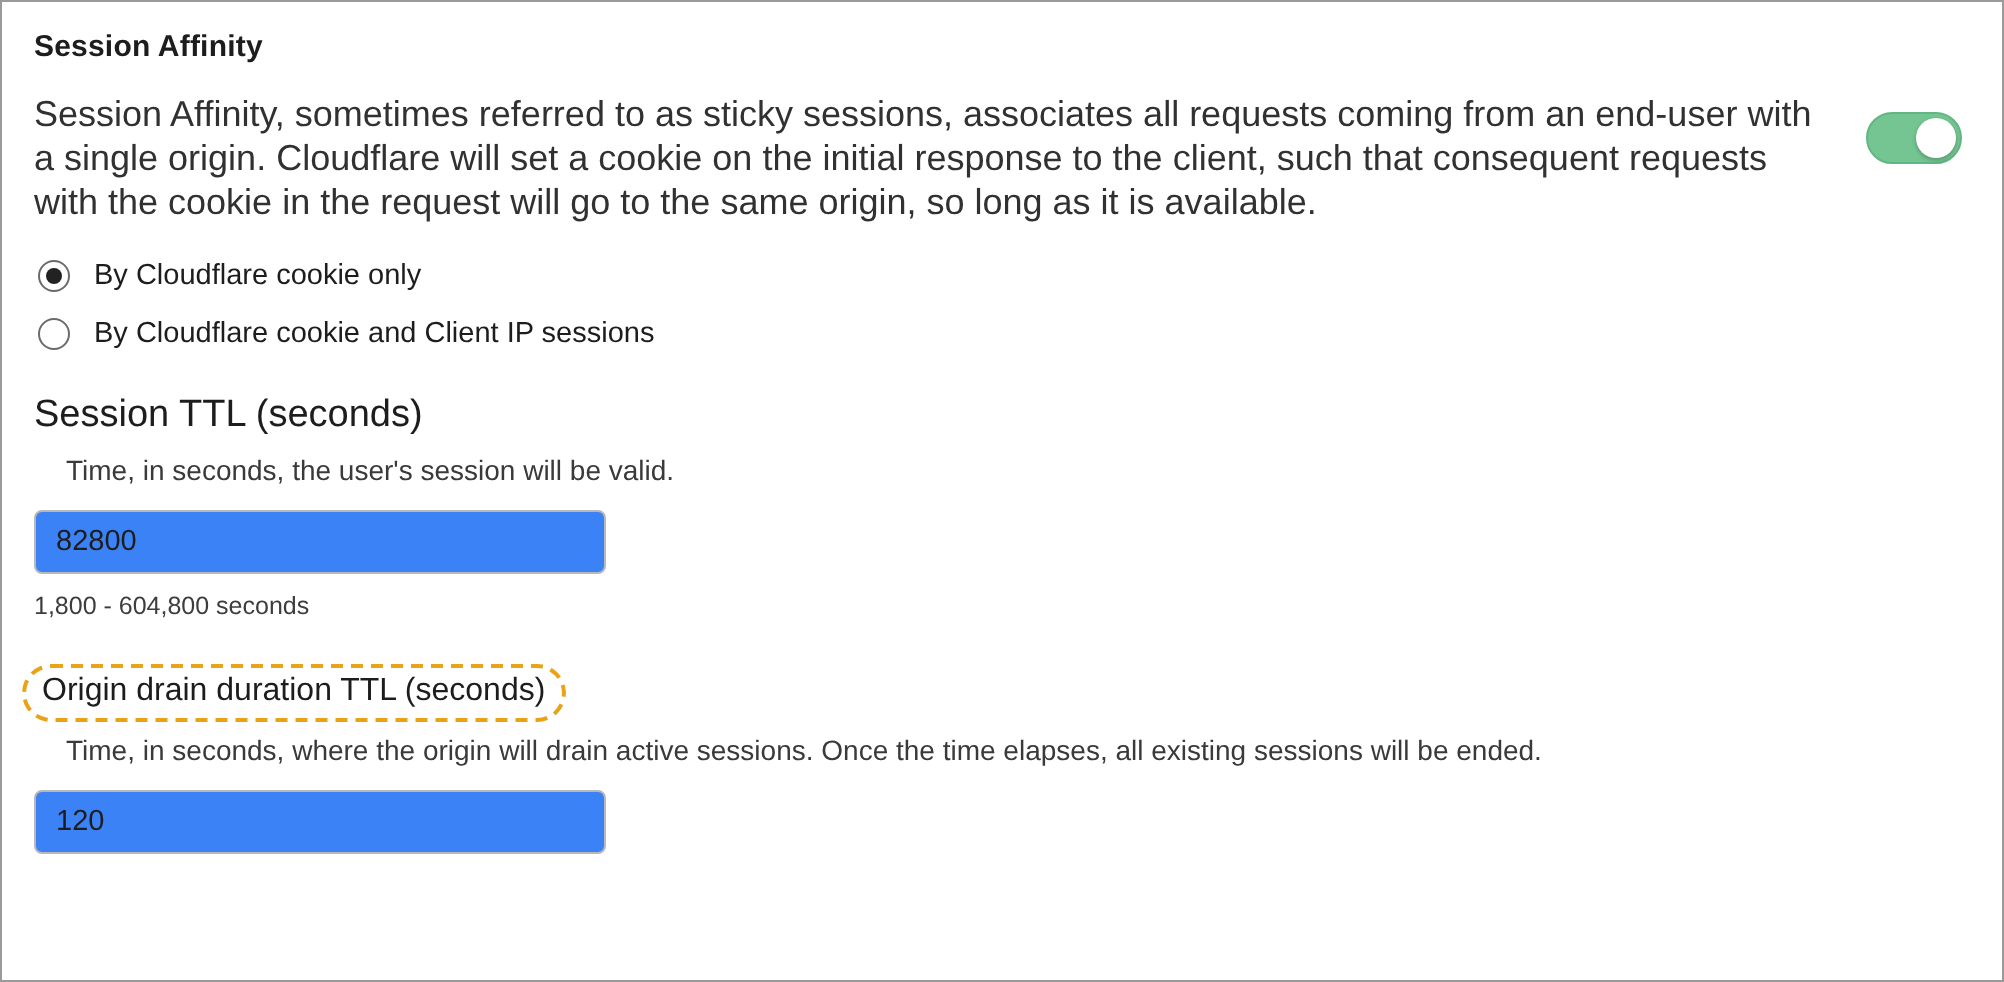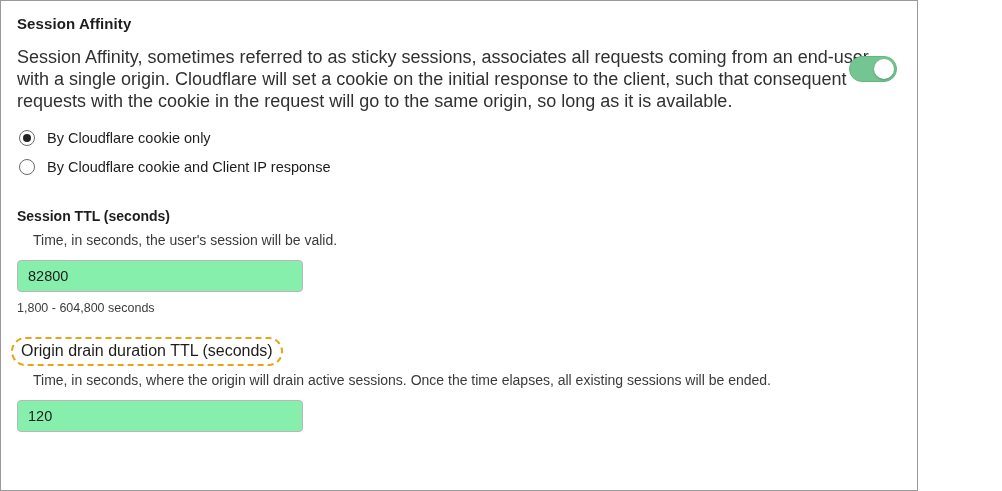--- a/index.html
+++ b/index.html
@@ -6,21 +6,21 @@
     margin: 0;
     padding: 0;
     background: #ffffff;
   }
   body {
     font-family: "Liberation Sans", sans-serif;
     -webkit-font-smoothing: antialiased;
   }
   .screen {
     position: relative;
-    width: 918px;
+    width: 1002px;
     height: 491px;
     box-sizing: border-box;
     background: #ffffff;
     border: 1px solid #9a9a9a;
     overflow: hidden;
   }
   .panel {
     position: relative;
     padding: 14px 16px 0 16px;
     box-sizing: border-box;
@@ -88,41 +88,41 @@
     margin-top: -4px;
     border-radius: 50%;
     background: #222;
   }
   .radio-label {
     font-size: 14.5px;
     color: #1d1d1d;
     margin-left: 12px;
   }
   .field-label {
-    font-size: 14px;
-    font-weight: bold;
+    font-size: 19px;
+    font-weight: normal;
     color: #1d1d1d;
-    margin: 33px 0 8px 0;
+    margin: 22px 0 8px 0;
   }
   .field-help {
     font-size: 14px;
     color: #3a3a3a;
     margin: 0 0 12px 16px;
   }
   .text-input {
     width: 286px;
     height: 32px;
     box-sizing: border-box;
     border: 1px solid #b8b8b8;
     border-radius: 4px;
     padding: 0 10px;
     font-size: 14.5px;
     color: #1d1d1d;
     font-family: "Liberation Sans", sans-serif;
-    background: #86efac;
+    background: #3b82f6;
     outline: none;
   }
   .range-hint {
     font-size: 12.5px;
     color: #3d3d3d;
     margin: 9px 0 0 0;
   }
   .highlighted-label {
     display: inline-block;
     font-size: 16px;
@@ -147,21 +147,21 @@
       <div class="knob"></div>
     </div>
 
     <div class="radio-row">
       <span class="radio checked"></span>
       <span class="radio-label">By Cloudflare cookie only</span>
     </div>
 
     <div class="radio-row">
       <span class="radio"></span>
-      <span class="radio-label">By Cloudflare cookie and Client IP response</span>
+      <span class="radio-label">By Cloudflare cookie and Client IP sessions</span>
     </div>
 
     <div class="field-label">Session TTL (seconds)</div>
     <div class="field-help">Time, in seconds, the user's session will be valid.</div>
     <input class="text-input" type="text" value="82800" style="">
     <div class="range-hint">1,800 - 604,800 seconds</div>
 
     <div class="highlighted-label">Origin drain duration TTL (seconds)</div>
     <div class="field-help">Time, in seconds, where the origin will drain active sessions. Once the time elapses, all existing sessions will be ended.</div>
     <input class="text-input" type="text" value="120" style="">

